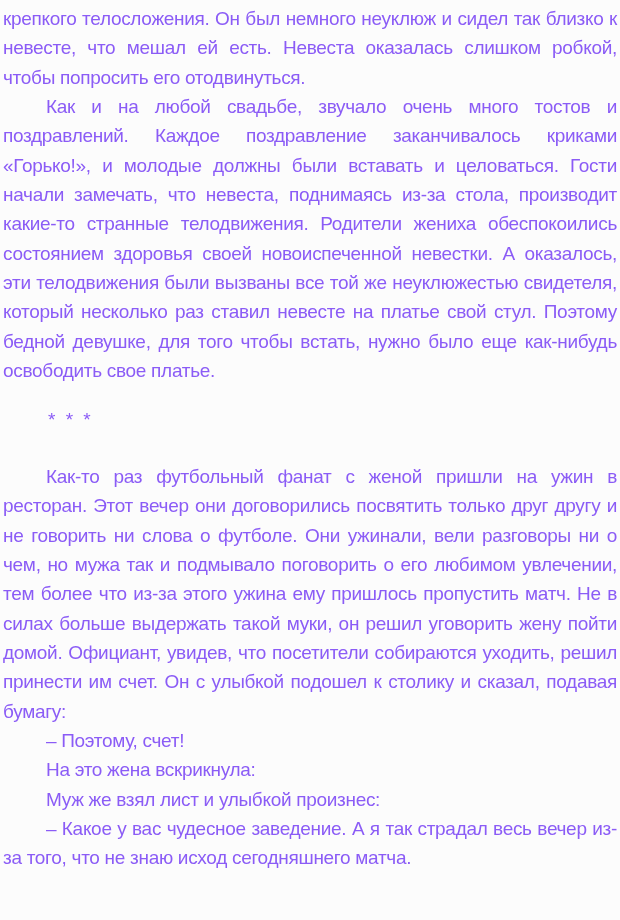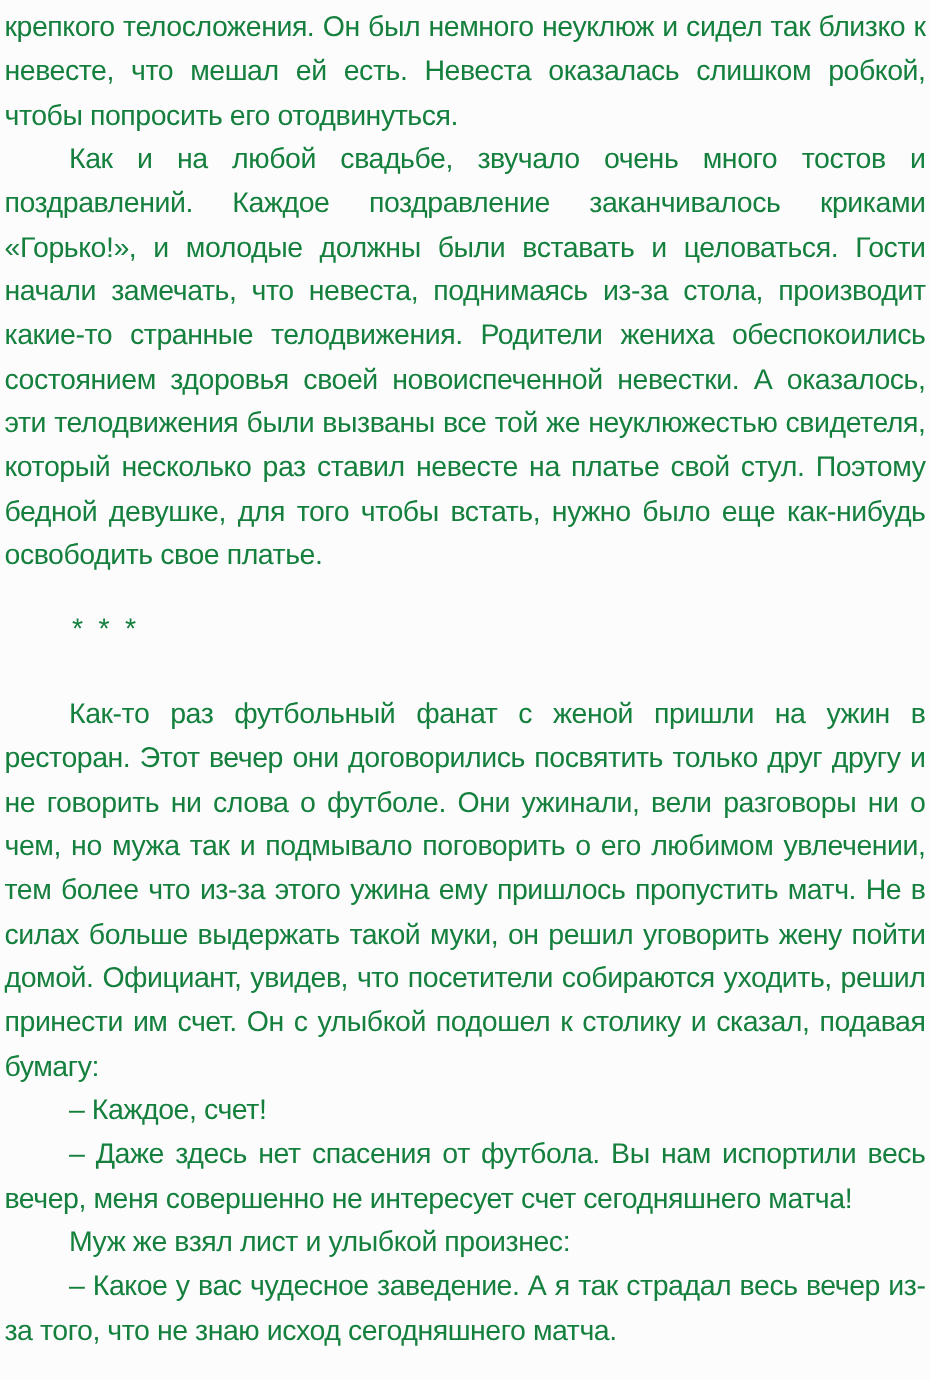--- a/index.html
+++ b/index.html
@@ -7,21 +7,21 @@
     padding: 0;
     background: #fcfcfc;
   }
   .page {
     position: relative;
     width: 620px;
     height: 920px;
     box-sizing: border-box;
     padding: 4px 3px 0 3px;
     background: #fcfcfc;
-    color: #15803d;
+    color: #8b5cf6;
     font-family: "Liberation Sans", "DejaVu Sans", sans-serif;
     font-size: 19px;
     line-height: 29.35px;
     letter-spacing: -0.3px;
     text-align: justify;
     overflow: hidden;
   }
   .para {
     margin: 0;
     text-indent: 43px;
@@ -39,18 +39,18 @@
   }
 </style>
 </head>
 <body>
 
 <div class="page">
   <p class="para no-indent">крепкого телосложения. Он был немного неуклюж и сидел так близко к невесте, что мешал ей есть. Невеста оказалась слишком робкой, чтобы попросить его отодвинуться.</p>
   <p class="para">Как и на любой свадьбе, звучало очень много тостов и поздравлений. Каждое поздравление заканчивалось криками «Горько!», и молодые должны были вставать и целоваться. Гости начали замечать, что невеста, поднимаясь из-за стола, производит какие-то странные телодвижения. Родители жениха обеспокоились состоянием здоровья своей новоиспеченной невестки. А оказалось, эти телодвижения были вызваны все той же неуклюжестью свидетеля, который несколько раз ставил невесте на платье свой стул. Поэтому бедной девушке, для того чтобы встать, нужно было еще как-нибудь освободить свое платье.</p>
   <p class="separator">* * *</p>
   <p class="para">Как-то раз футбольный фанат с женой пришли на ужин в ресторан. Этот вечер они договорились посвятить только друг другу и не говорить ни слова о футболе. Они ужинали, вели разговоры ни о чем, но мужа так и подмывало поговорить о его любимом увлечении, тем более что из-за этого ужина ему пришлось пропустить матч. Не в силах больше выдержать такой муки, он решил уговорить жену пойти домой. Официант, увидев, что посетители собираются уходить, решил принести им счет. Он с улыбкой подошел к столику и сказал, подавая бумагу:</p>
-  <p class="para">– Каждое, счет!</p>
-  <p class="para">– Даже здесь нет спасения от футбола. Вы нам испортили весь вечер, меня совершенно не интересует счет сегодняшнего матча!</p>
+  <p class="para">– Поэтому, счет!</p>
+  <p class="para">На это жена вскрикнула:</p>
   <p class="para">Муж же взял лист и улыбкой произнес:</p>
   <p class="para">– Какое у вас чудесное заведение. А я так страдал весь вечер из-за того, что не знаю исход сегодняшнего матча.</p>
 
 </div>
 
 </body></html>

